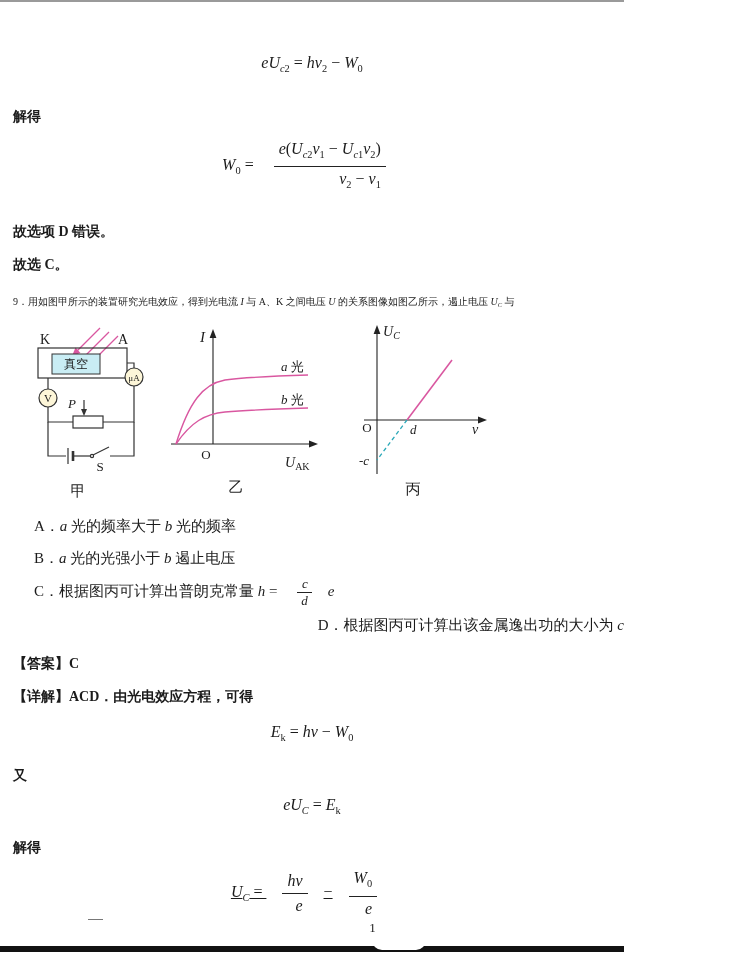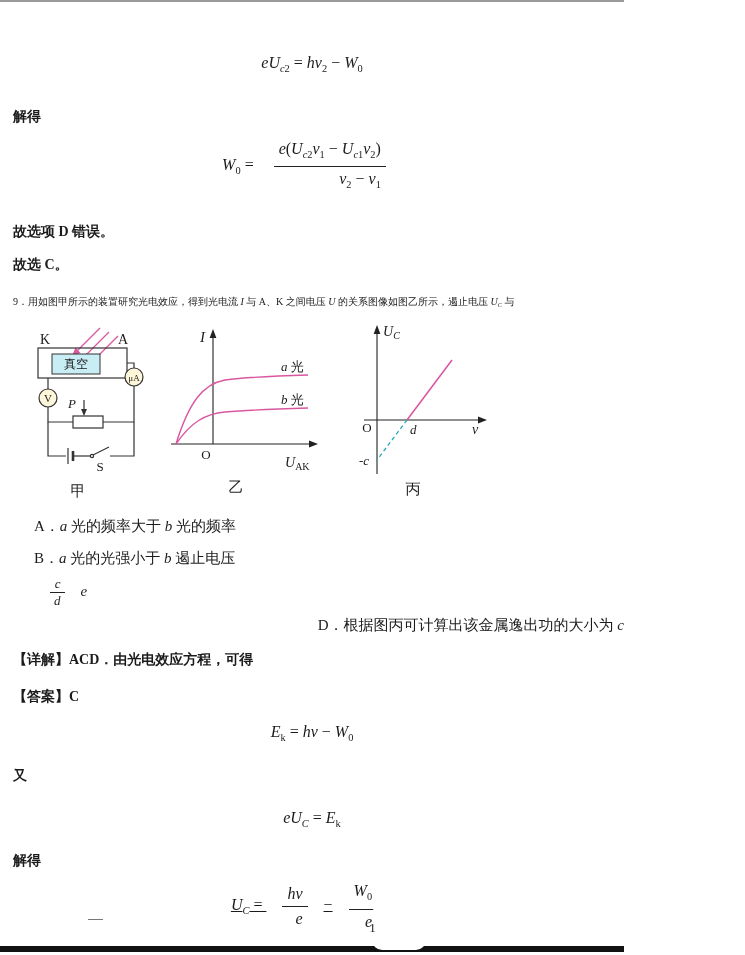--- a/index.html
+++ b/index.html
@@ -24,21 +24,21 @@
   .figures { position:relative; margin-top:6px; height:184px; }
   .options { margin:8px 0 0 34px; font-size:15px; }
   .options p { line-height:24px; }
   .opt-b { margin-top:8px; }
   .opt-c { margin-top:6px; line-height:34px; }
   .opt-d { margin-top:4px;text-align:right; }
   .mt-answer { margin-top:16px; }
   .mt-detail { margin-top:12px; }
   .mt-f3 { margin-top:14px; }
   .mt-also { margin-top:16px; }
-  .mt-f4 { margin-top:21px; }
+  .mt-f4 { margin-top:8px; }
   .mt-solve2 { margin-top:16px; }
   .mt-f5 { margin-top:10px;text-decoration:underline; }
 
   .tk-n { font-style:normal; }
   .tk-i { font-style:italic; }
   .tk-sub { font-size:0.65em; vertical-align:-0.35em; }
   .tk-subi { font-style:italic; font-size:0.65em; vertical-align:-0.35em; }
 
   .frac { display:inline-block; vertical-align:middle; text-align:right; margin:0 16px; }
   .frac .num { display:block; padding:0 5px 2px; border-bottom:1.2px solid #222; line-height:20px; }
@@ -152,26 +152,26 @@
       <line x1="55" y1="98" x2="25" y2="138" stroke-width="1.3" stroke-dasharray="4,3" stroke="#2aa8b8"></line>
       <text x="58" y="112" font-size="13" font-style="italic">d</text>
       <text x="12" y="143" font-size="13" text-anchor="middle" font-style="italic">-c</text>
       <text x="61" y="172" font-size="15" text-anchor="middle">丙</text>
     </svg>
   </div>
 
   <div class="options">
     <p class="opt-a"><span class="tk-n">A．</span><span class="tk-i">a</span><span class="tk-n"> 光的频率大于 </span><span class="tk-i">b</span><span class="tk-n"> 光的频率</span></p>
     <p class="opt-b"><span class="tk-n">B．</span><span class="tk-i">a</span><span class="tk-n"> 光的光强小于 </span><span class="tk-i">b</span><span class="tk-n"> 遏止电压</span></p>
-    <p class="opt-c"><span class="frac small"><span class="num"><span class="tk-i">c</span></span><span class="den"><span class="tk-i">d</span></span></span><span><span class="tk-i">e</span></span></p>
+    <p class="opt-c"><span><span class="tk-n">C．根据图丙可计算出普朗克常量 </span><span class="tk-i">h</span><span class="tk-n"> = </span></span><span class="frac small"><span class="num"><span class="tk-i">c</span></span><span class="den"><span class="tk-i">d</span></span></span><span><span class="tk-i">e</span></span></p>
     <p class="opt-d"><span class="tk-n">D．根据图丙可计算出该金属逸出功的大小为 </span><span class="tk-i">c</span></p>
   </div>
 
+  <p class="body-text mt-answer">【答案】C</p>
   <p class="body-text mt-detail">【详解】ACD．由光电效应方程，可得</p>
-  <p class="body-text mt-answer">【答案】C</p>
 
   <div class="formula mt-f3"><span class="tk-i">E</span><span class="tk-sub">k</span><span class="tk-n"> = </span><span class="tk-i">hν</span><span class="tk-n"> − </span><span class="tk-i">W</span><span class="tk-sub">0</span></div>
 
   <p class="body-text mt-also">又</p>
 
   <div class="formula mt-f4"><span class="tk-i">eU</span><span class="tk-subi">C</span><span class="tk-n"> = </span><span class="tk-i">E</span><span class="tk-sub">k</span></div>
 
   <p class="body-text mt-solve2">解得</p>
 
   <div class="formula mt-f5">

